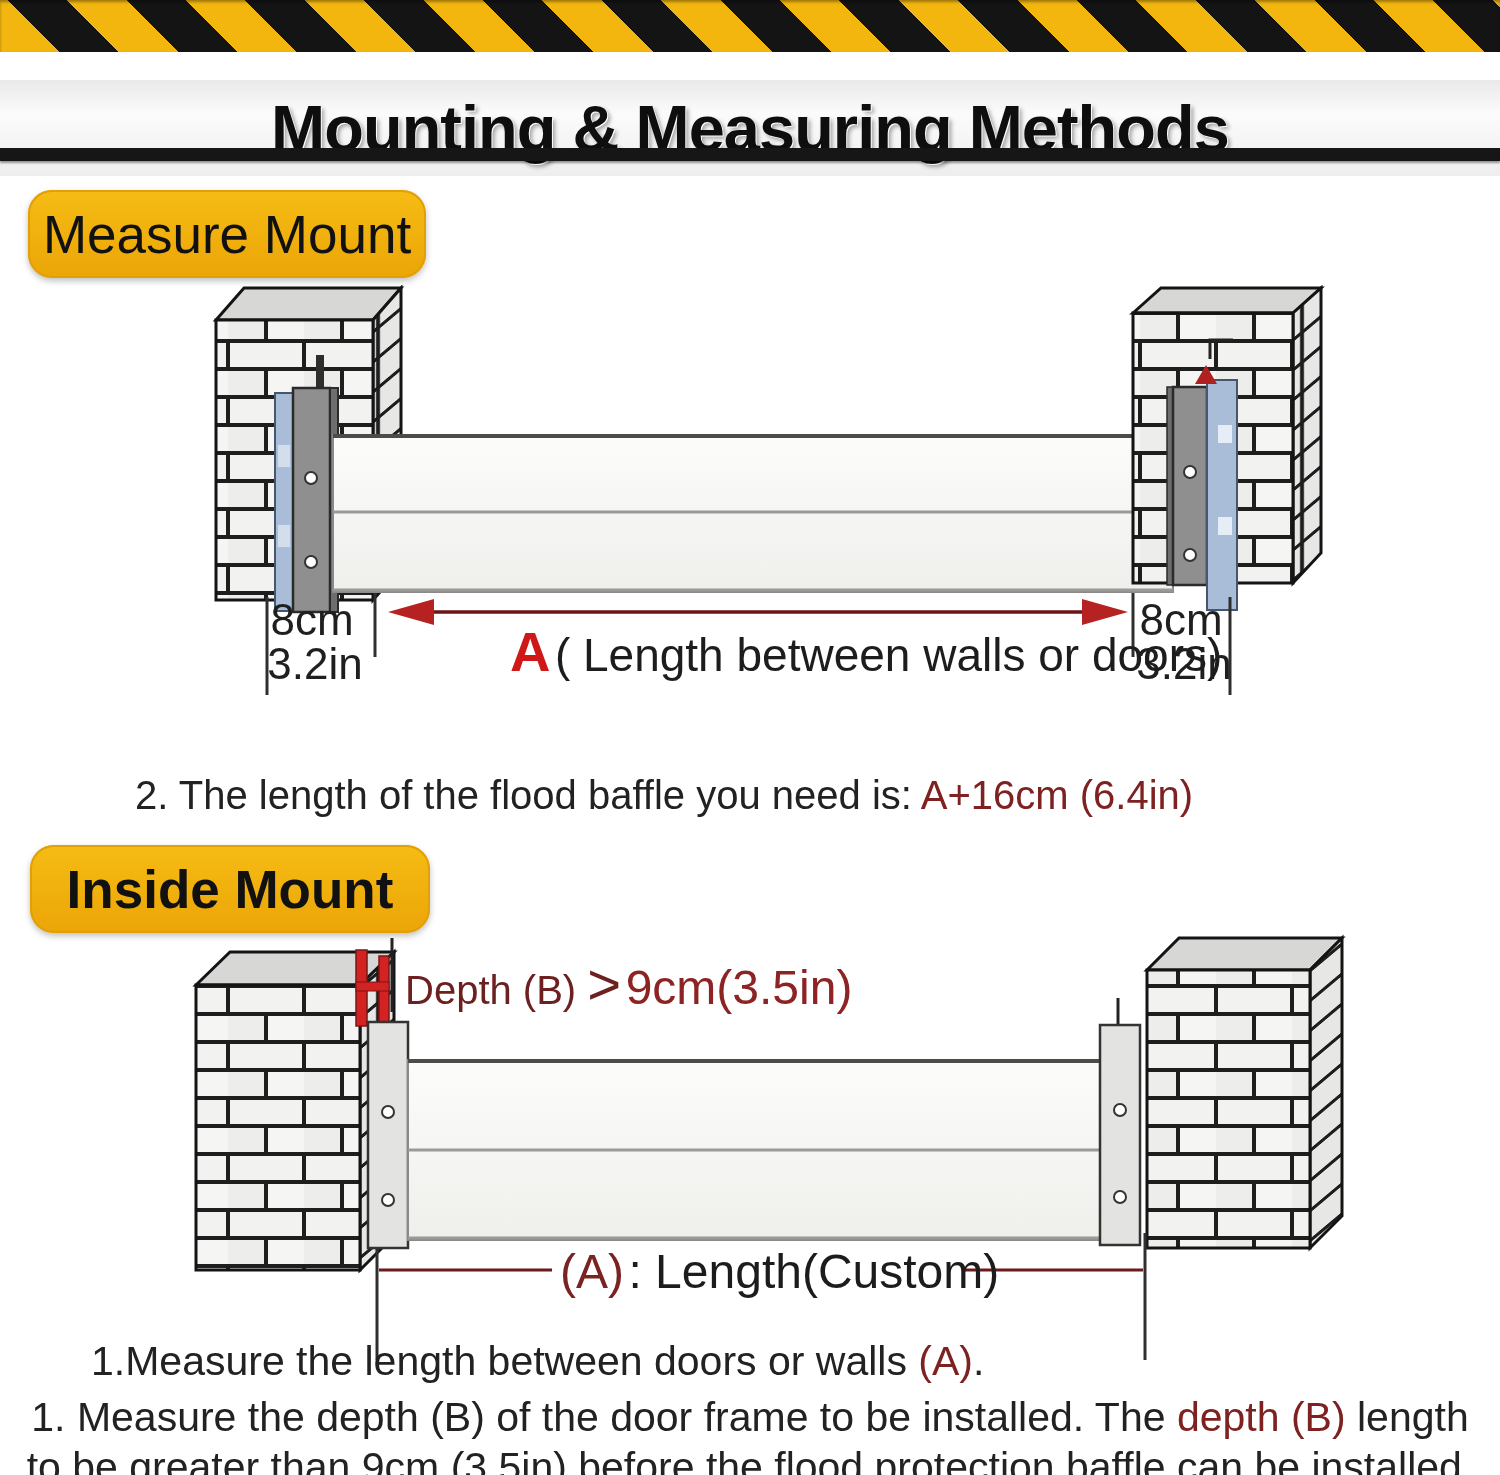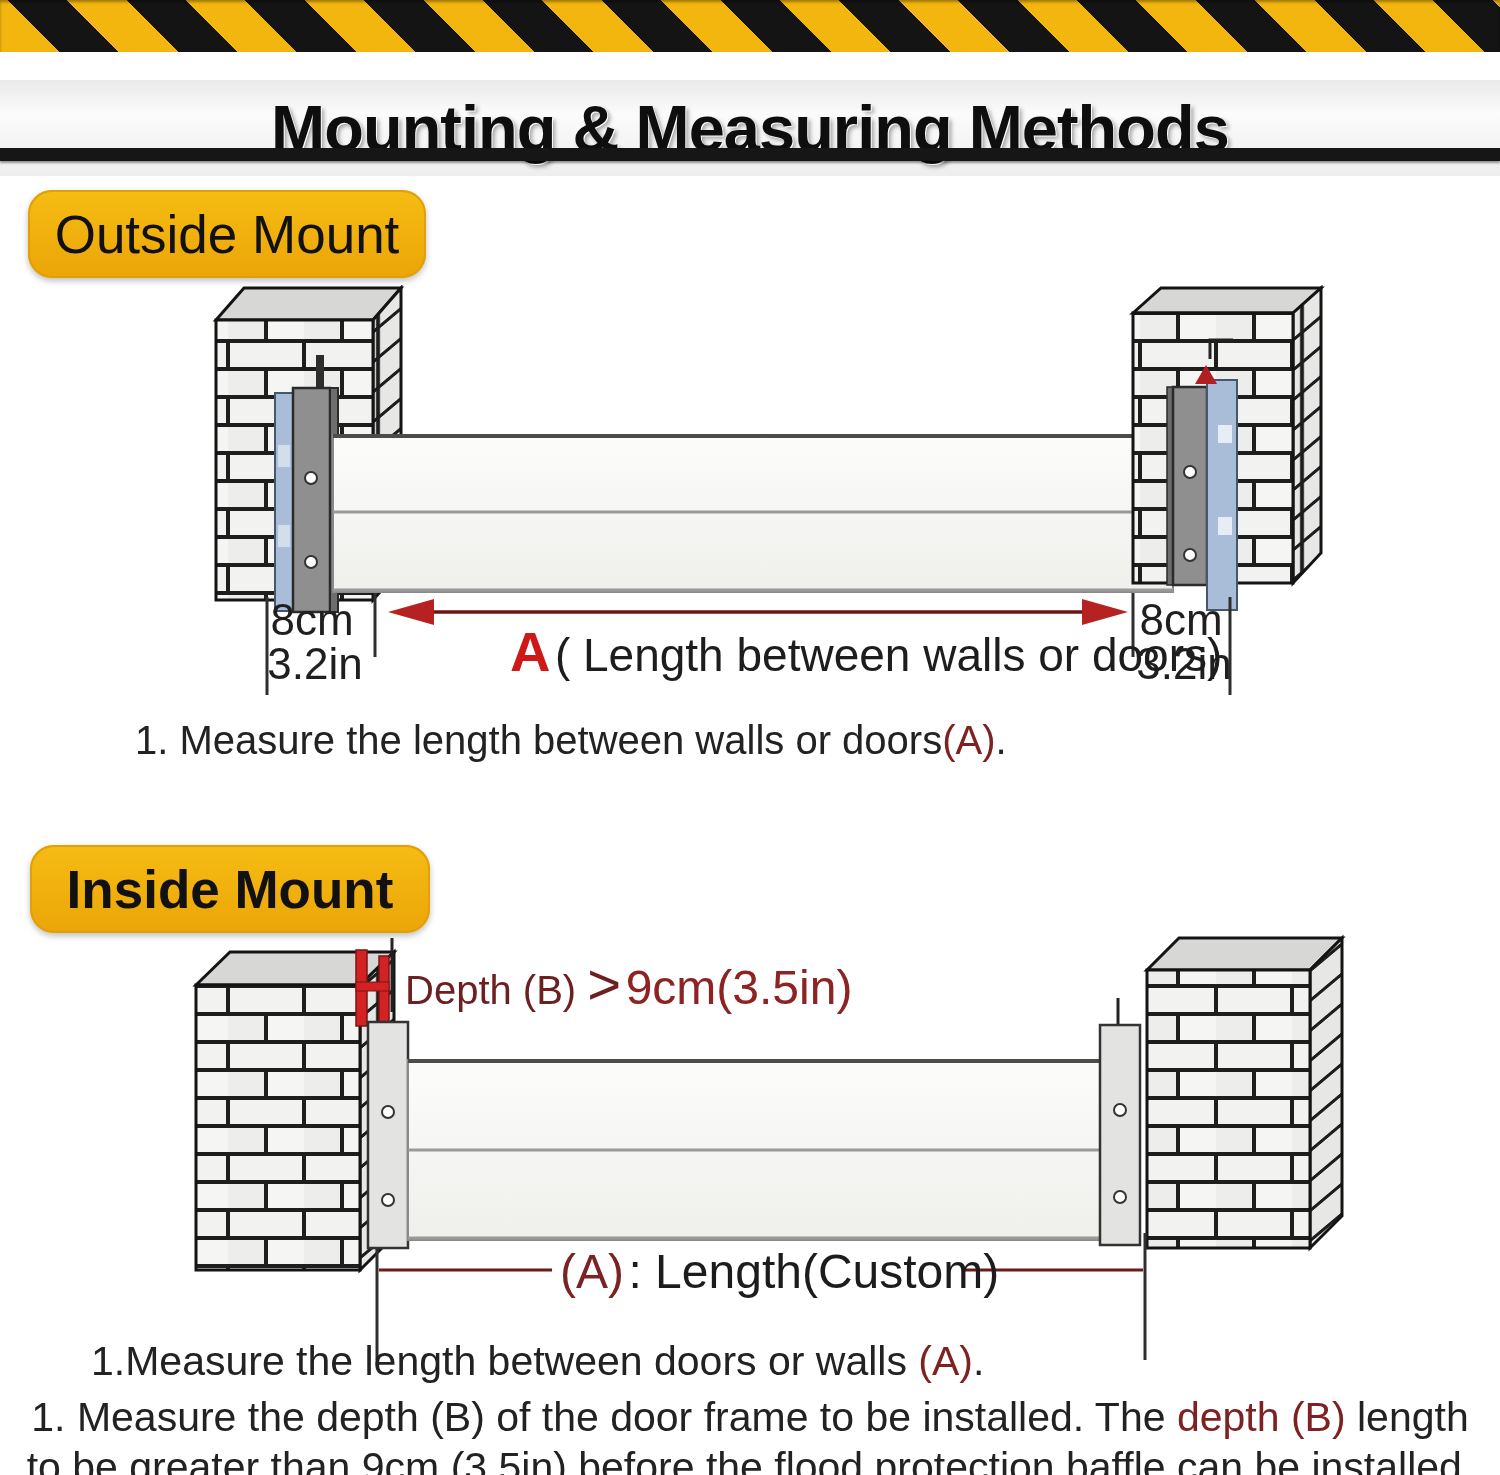--- a/index.html
+++ b/index.html
@@ -40,21 +40,21 @@
 <div id="stage">
 
   <div class="abs hazard"></div>
 
   <div class="abs titleband">
     <span class="title">Mounting &amp; Measuring Methods</span>
   </div>
   <div class="abs blackbar"></div>
 
   <div class="abs badge badge-outside">
-    <span>Outside Mount</span>
+    <span>Measure Mount</span>
   </div>
 
   <svg class="abs" style="left:0;top:285px" width="1500" height="415" viewBox="0 0 1500 415">
     <defs>
       <pattern id="brickA" width="76" height="56" patternUnits="userSpaceOnUse">
         <rect width="76" height="56" fill="#1e1e1e"></rect>
         <rect x="2" y="2" width="72" height="24" fill="#f2f2f0"></rect>
         <rect x="-36" y="30" width="72" height="24" fill="#ededeb"></rect>
         <rect x="40" y="30" width="72" height="24" fill="#f5f5f3"></rect>
       </pattern>
@@ -126,22 +126,22 @@
     <text x="315" y="394" font-size="44" fill="#1f1f1f" text-anchor="middle">3.2in</text>
     <text x="1181" y="350" font-size="44" fill="#1f1f1f" text-anchor="middle">8cm</text>
     <text x="1184" y="394" font-size="44" fill="#1f1f1f" text-anchor="middle">3.2in</text>
 
     <text x="510" y="386">
       <tspan font-size="56" font-weight="bold" fill="#CF1818">A</tspan>
       <tspan font-size="46" fill="#1d1d1d">( Length between walls or doors)</tspan>
     </text>
   </svg>
 
-  <div class="abs step" style="left:135px;top:718px">
-    <span>1. Measure the length between walls or doors</span><span class="maroon">(A)</span><span>.</span>
+  <div class="abs step" style="left:135px;top:773px">
+    <span>2. The length of the flood baffle you need is: </span><span class="maroon">A+16cm (6.4in)</span><span></span>
   </div>
 
   <div class="abs badge badge-inside">
     <span>Inside Mount</span>
   </div>
 
   <svg class="abs" style="left:0;top:930px" width="1500" height="440" viewBox="0 0 1500 440">
     <defs>
       <pattern id="brickB" width="76" height="56" patternUnits="userSpaceOnUse">
         <rect width="76" height="56" fill="#1e1e1e"></rect>

